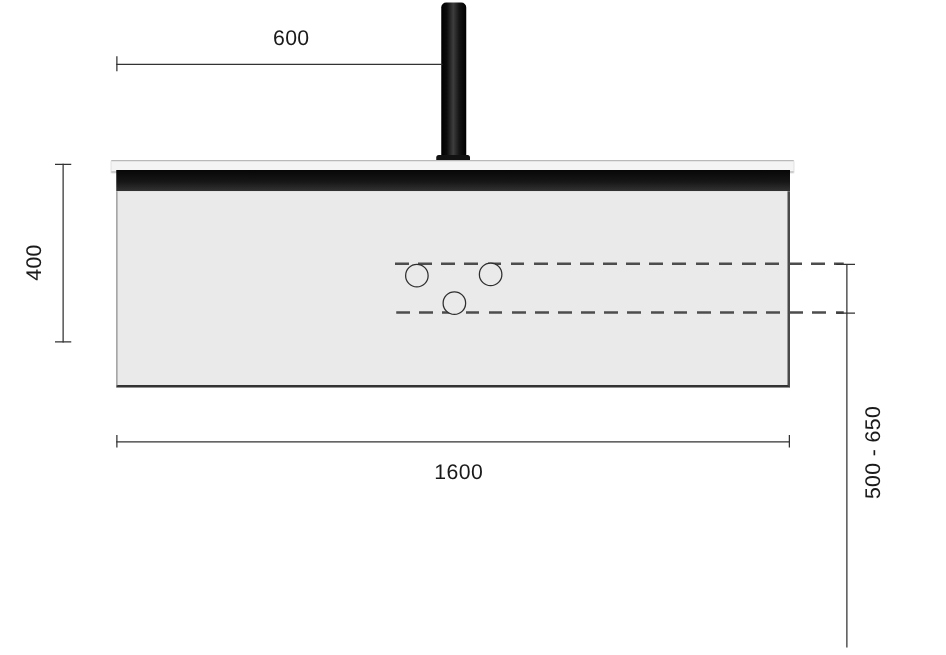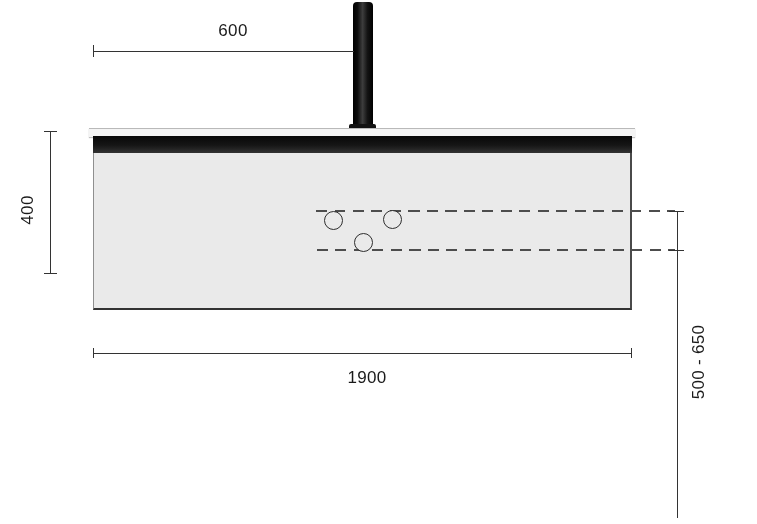--- a/index.html
+++ b/index.html
@@ -130,20 +130,20 @@
   <div class="abs dim-label dim600-label">600</div>
 
   <div class="abs dim-line-v dim400-line"></div>
   <div class="abs tick-h dim400-tick-t"></div>
   <div class="abs tick-h dim400-tick-b"></div>
   <div class="abs dim-label rot dim400-label">400</div>
 
   <div class="abs dim-line-h dim1200-line"></div>
   <div class="abs tick-v dim1200-tick-l"></div>
   <div class="abs tick-v dim1200-tick-r"></div>
-  <div class="abs dim-label dim1200-label">1900</div>
+  <div class="abs dim-label dim1200-label">1600</div>
 
   <div class="abs dim-line-v dim500-line"></div>
   <div class="abs tick-h dim500-tick-t"></div>
   <div class="abs tick-h dim500-tick-b"></div>
   <div class="abs dim-label rot dim500-label">500 - 650</div>
 
 </div>
 
 </body></html>

